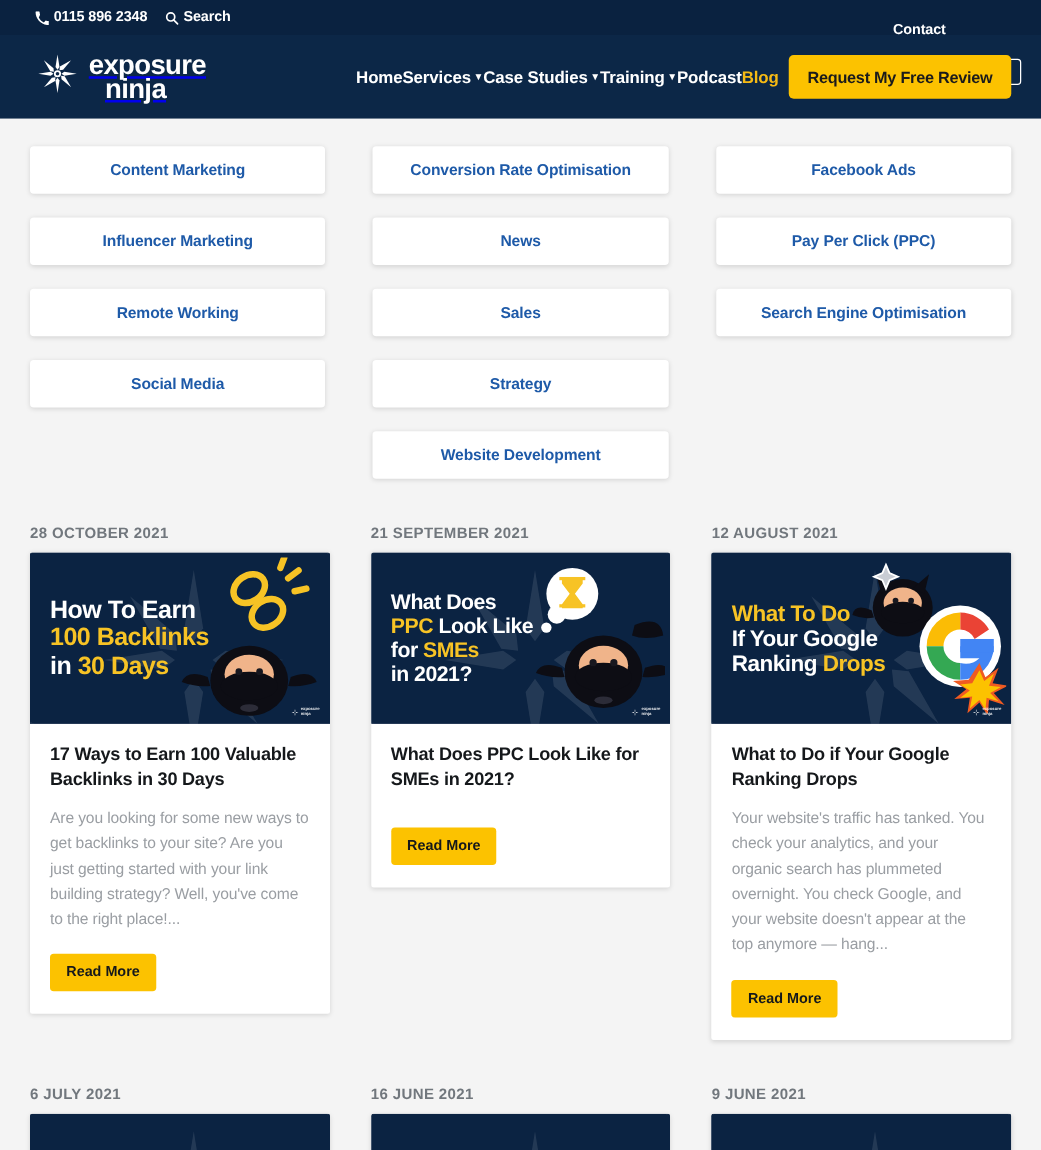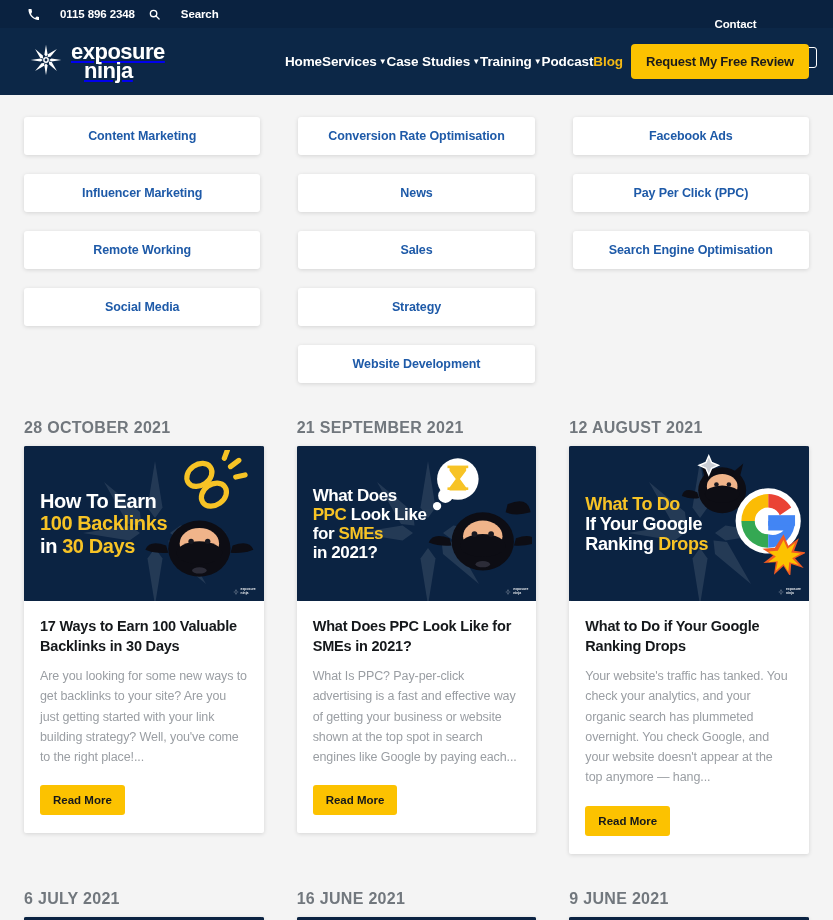--- a/index.html
+++ b/index.html
@@ -15,21 +15,21 @@
     height: 28px;
     background: #0a2240;
     display: flex;
     align-items: center;
     padding: 0 16px;
     color: #ffffff;
   }
   .topbar-left { display: flex; align-items: center; gap: 14px; margin-left: 12px; }
   .topbar-right { display: flex; align-items: center; gap: 17px; margin-left: auto; flex-direction: column; }
   .tb-item {
-    display: flex; align-items: center; gap: 21px;
+    display: flex; align-items: center; gap: 4px;
     font-size: 11.5px; font-weight: bold; color: #ffffff;
     text-decoration: none; letter-spacing: -0.1px; white-space: nowrap;
   }
   .tb-icon { display: inline-flex; align-items: center; justify-content: center; }
   .caret { font-size: 8px; line-height: 1; margin-left: 2px; }
   .tips-btn {
     border: 1.5px solid #ffffff; border-radius: 3px;
     padding: 3px 10px 4px; font-size: 11.5px; font-weight: bold;
     color: #ffffff; white-space: nowrap; letter-spacing: -0.2px;
     background: transparent; cursor: pointer;
@@ -87,33 +87,33 @@
   .cat-btn.col2 { grid-column: 2; }
 
   
   .posts {
     display: grid;
     grid-template-columns: repeat(3, 1fr);
     column-gap: 33px; row-gap: 0;
     padding-top: 36px;
   }
   .post-date {
-    font-size: 16px; font-weight: bold; color: #71777d;
+    font-size: 12px; font-weight: bold; color: #71777d;
     letter-spacing: 0.3px; margin-bottom: 9px;
   }
   .post-card {
     background: #ffffff;
     box-shadow: 0 1px 4px rgba(0,0,0,0.13);
     border-radius: 2px;
     overflow: hidden;
     margin-bottom: 36px;
     display: flex; flex-direction: column;
   }
   .thumb {
-    position: relative; height: 155px; overflow: hidden;
+    position: relative; height: 137px; overflow: hidden;
     background: #0b2342; cursor: pointer;
   }
   .thumb-bg {
     position: absolute; inset: 0;
     background:
       linear-gradient(200deg, rgba(255,255,255,0.055) 0 1.5px, transparent 1.5px 100%),
       linear-gradient(150deg, rgba(255,255,255,0.05) 0 1.5px, transparent 1.5px 100%),
       linear-gradient(25deg, rgba(255,255,255,0.05) 0 1.5px, transparent 1.5px 100%),
       #0b2342;
   }
@@ -363,21 +363,20 @@
           </svg>
           <div class="thumb-logo">
             <svg width="6" height="6" viewBox="0 0 100 100" fill="#ffffff">
               <path d="M50 2 L56 34 L50 42 L44 34 Z M50 98 L44 66 L50 58 L56 66 Z M2 50 L34 44 L42 50 L34 56 Z M98 50 L66 56 L58 50 L66 44 Z"></path>
             </svg>
             <span class="thumb-logo-text">exposure<br>ninja</span>
           </div>
         </div>
         <div class="post-body">
           <div class="post-title">What Does PPC Look Like for SMEs in 2021?</div>
-          <div class="post-excerpt">What Is PPC? Pay-per-click advertising is a fast and effective way of getting your business or website shown at the top spot in search engines like Google by paying each...</div>
           <button class="read-more">Read More</button>
         </div>
       </div>
     </div>
 
     <div>
       <div class="post-date">12 AUGUST 2021</div>
       <div class="post-card">
         <div class="thumb">
           <div class="thumb-bg"></div>

